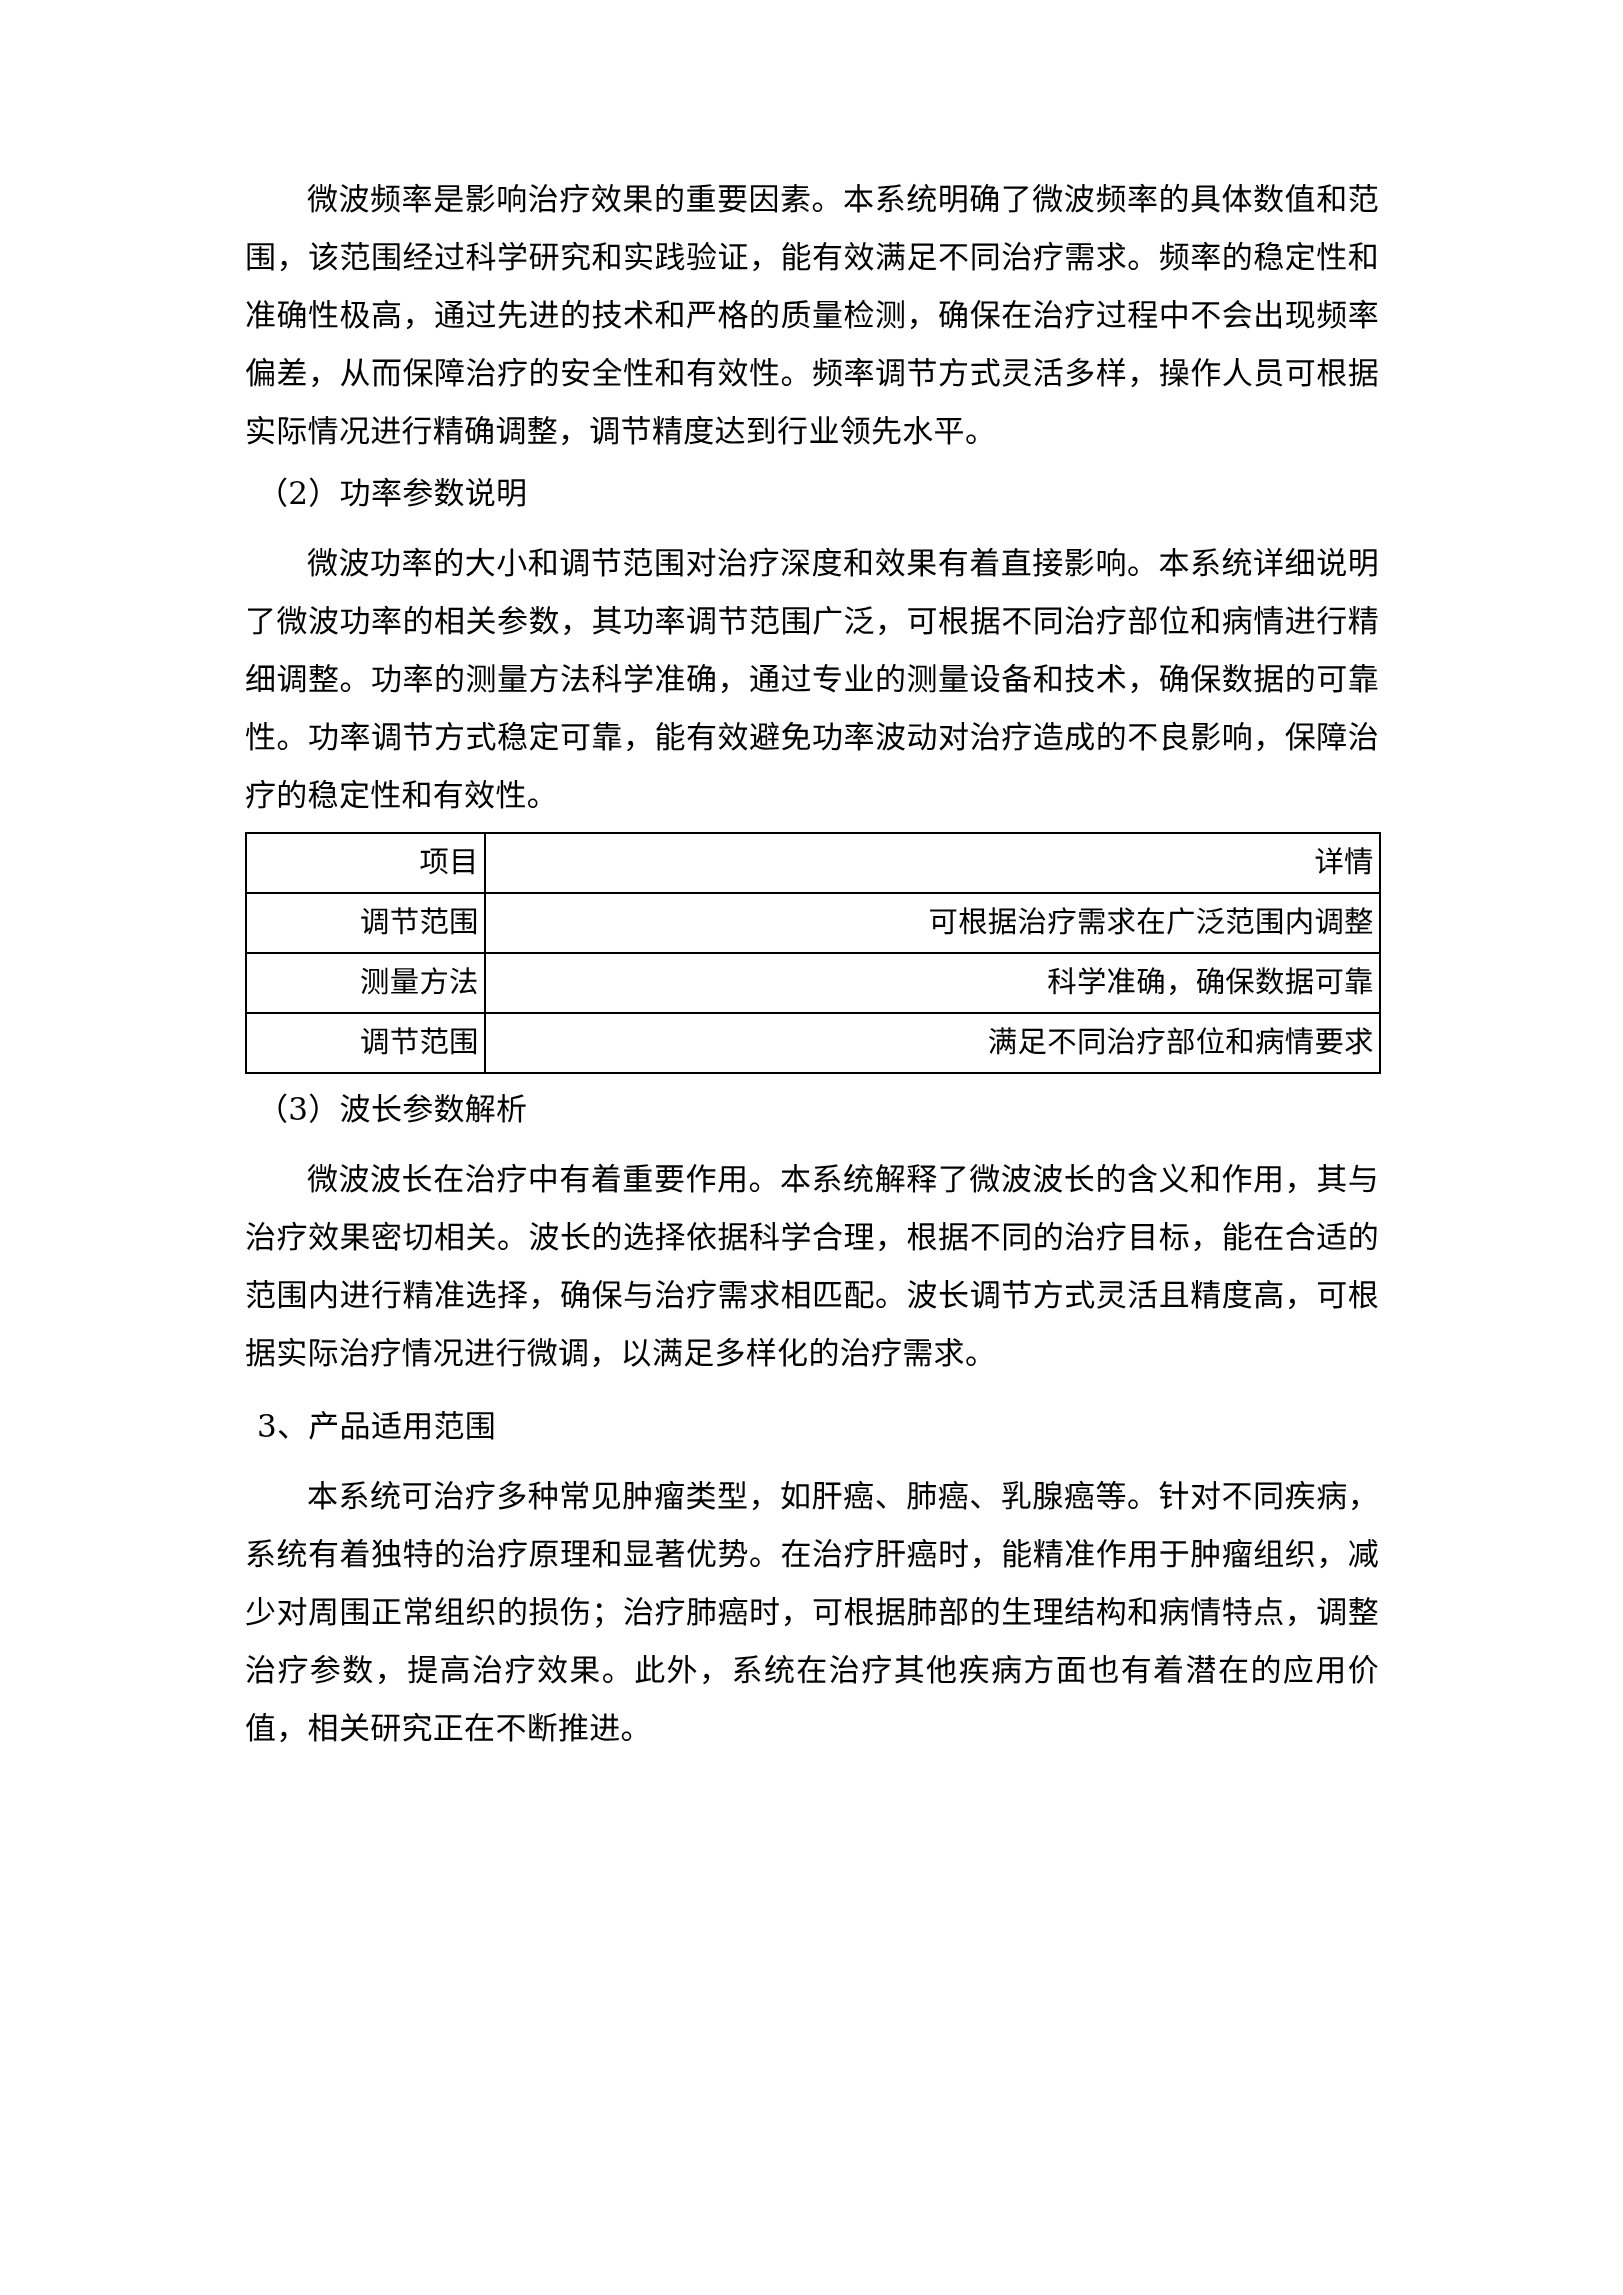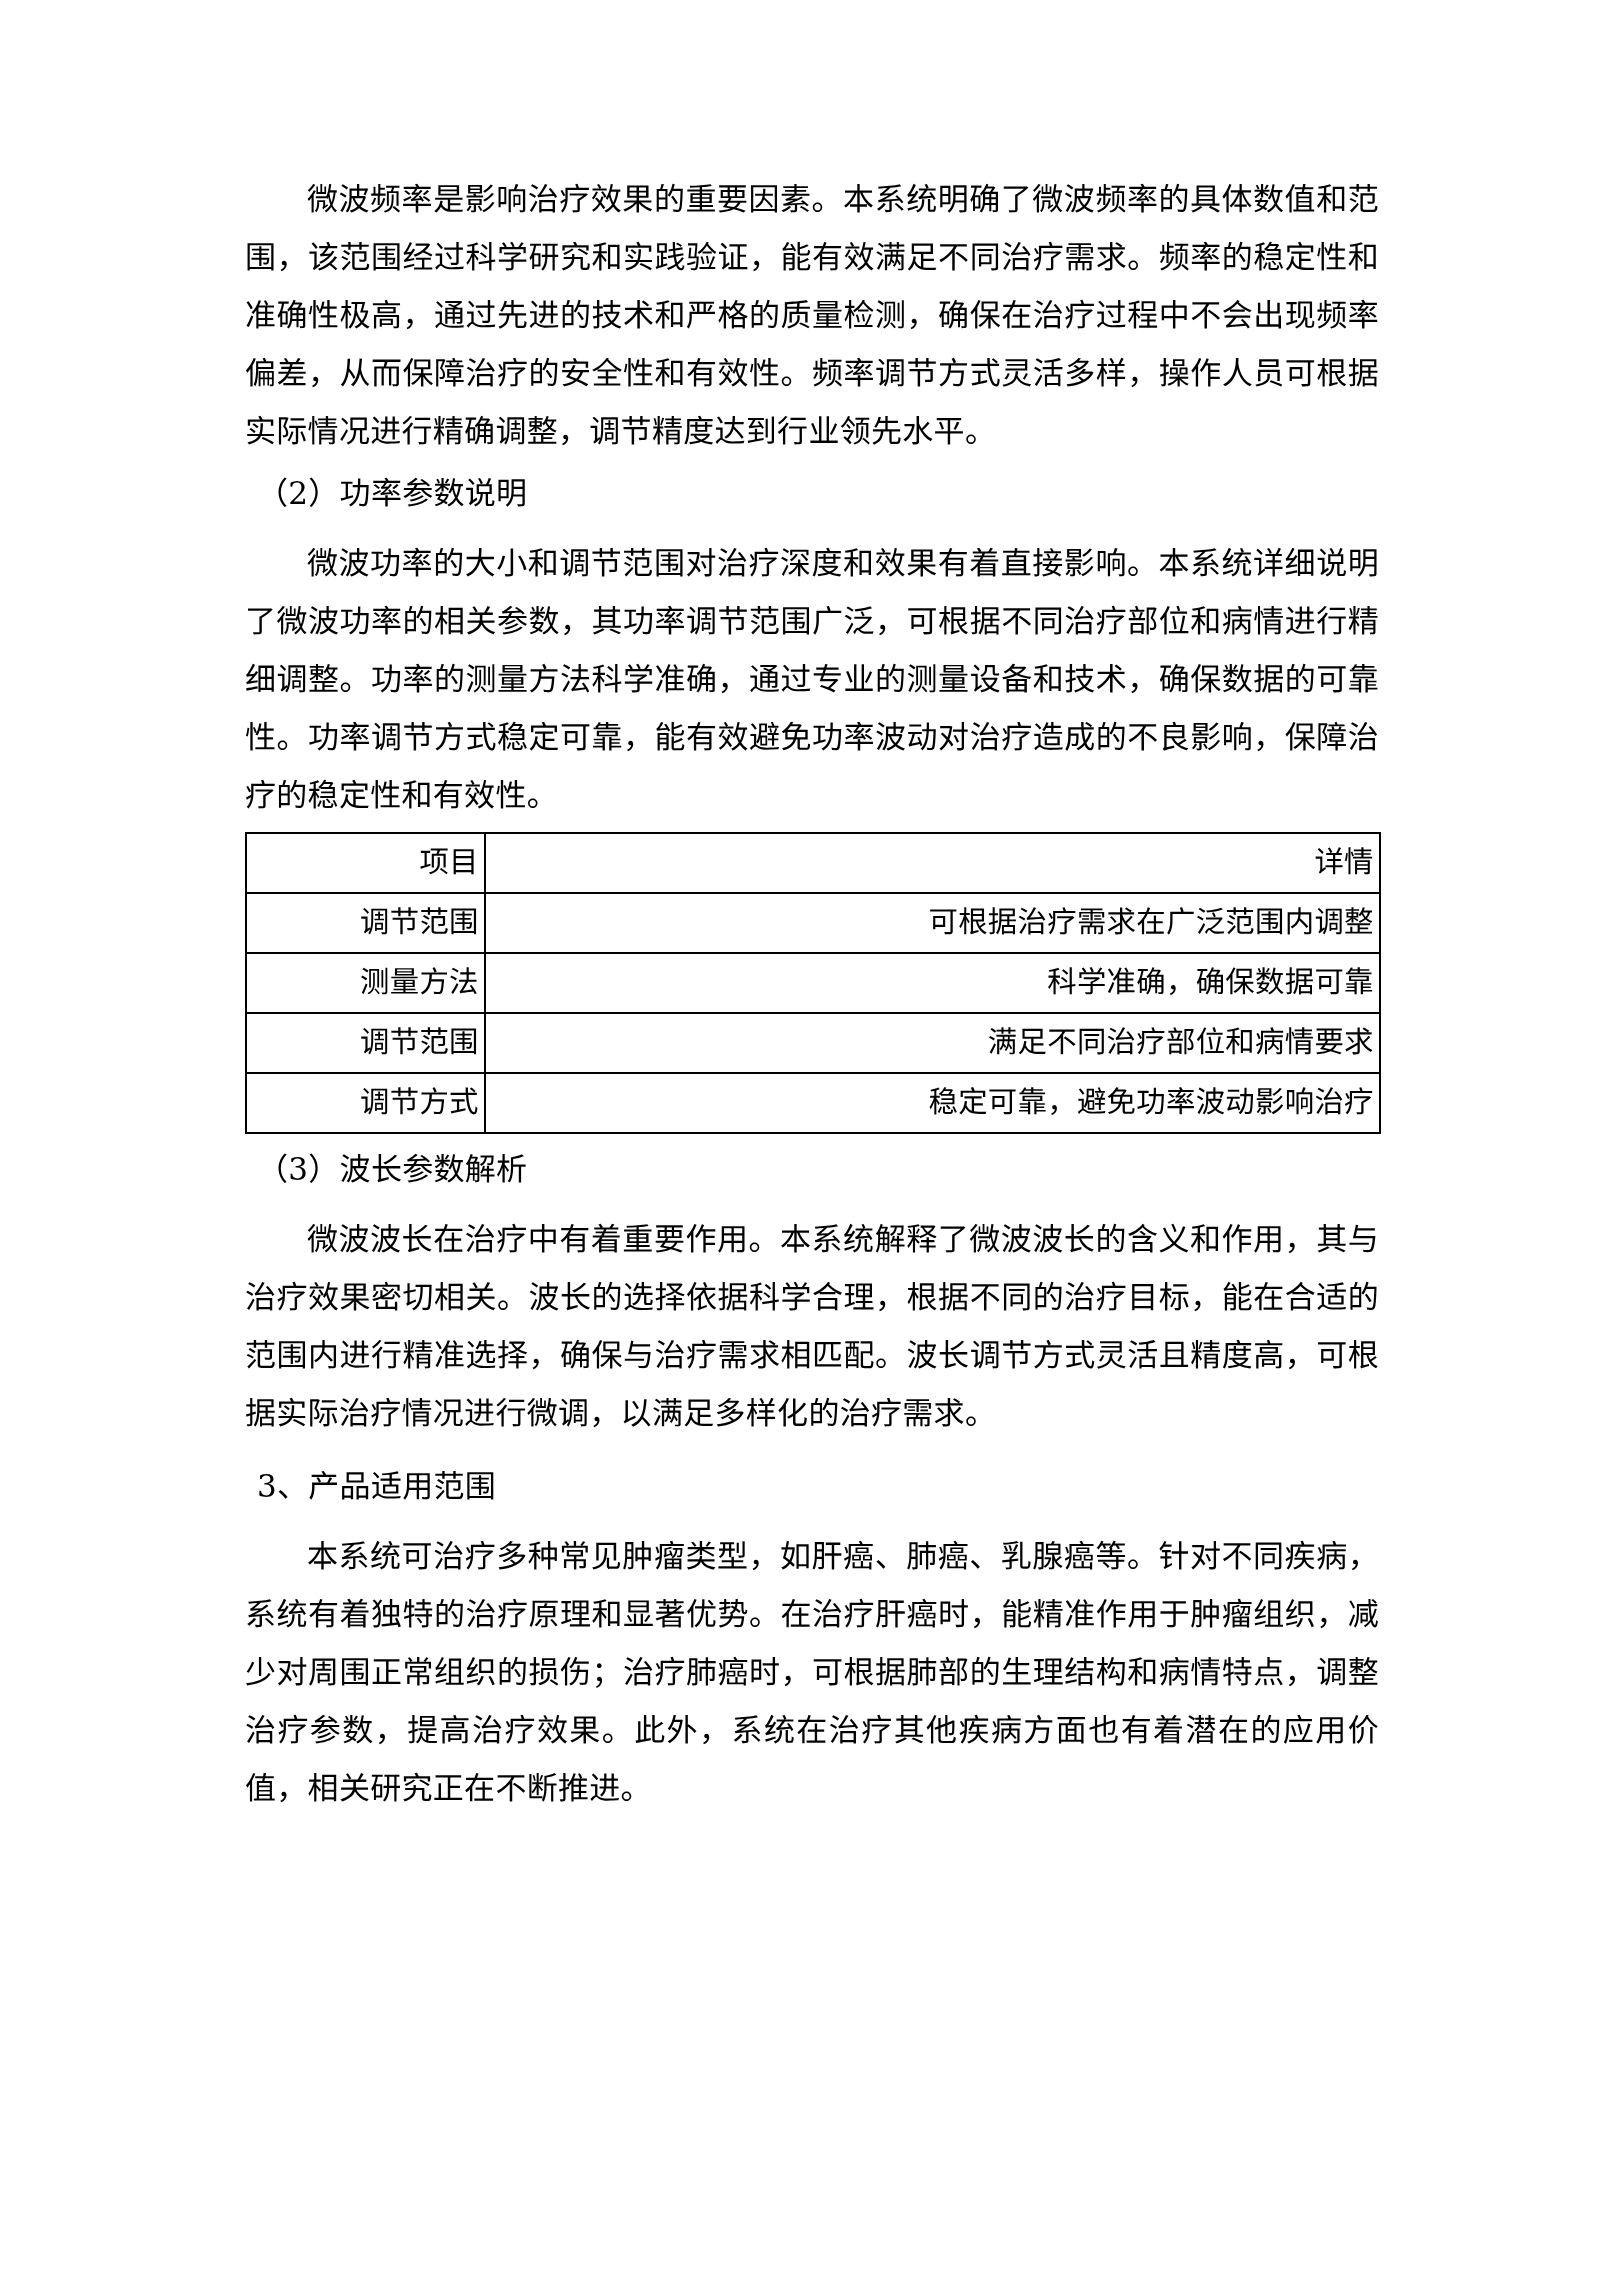--- a/index.html
+++ b/index.html
@@ -117,24 +117,20 @@
           <td>可根据治疗需求在广泛范围内调整</td>
         </tr>
         <tr>
           <td>测量方法</td>
           <td>科学准确，确保数据可靠</td>
         </tr>
         <tr>
           <td>调节范围</td>
           <td>满足不同治疗部位和病情要求</td>
         </tr>
-        <tr>
-          <td>调节方式</td>
-          <td>稳定可靠，避免功率波动影响治疗</td>
-        </tr>
       </tbody>
     </table>
 
     <p class="heading gap-after-table">（3）波长参数解析</p>
 
     <p class="para">微波波长在治疗中有着重要作用。本系统解释了微波波长的含义和作用，其与治疗效果密切相关。波长的选择依据科学合理，根据不同的治疗目标，能在合适的范围内进行精准选择，确保与治疗需求相匹配。波长调节方式灵活且精度高，可根据实际治疗情况进行微调，以满足多样化的治疗需求。</p>
 
     <p class="heading gap-section">3、产品适用范围</p>
 
 

